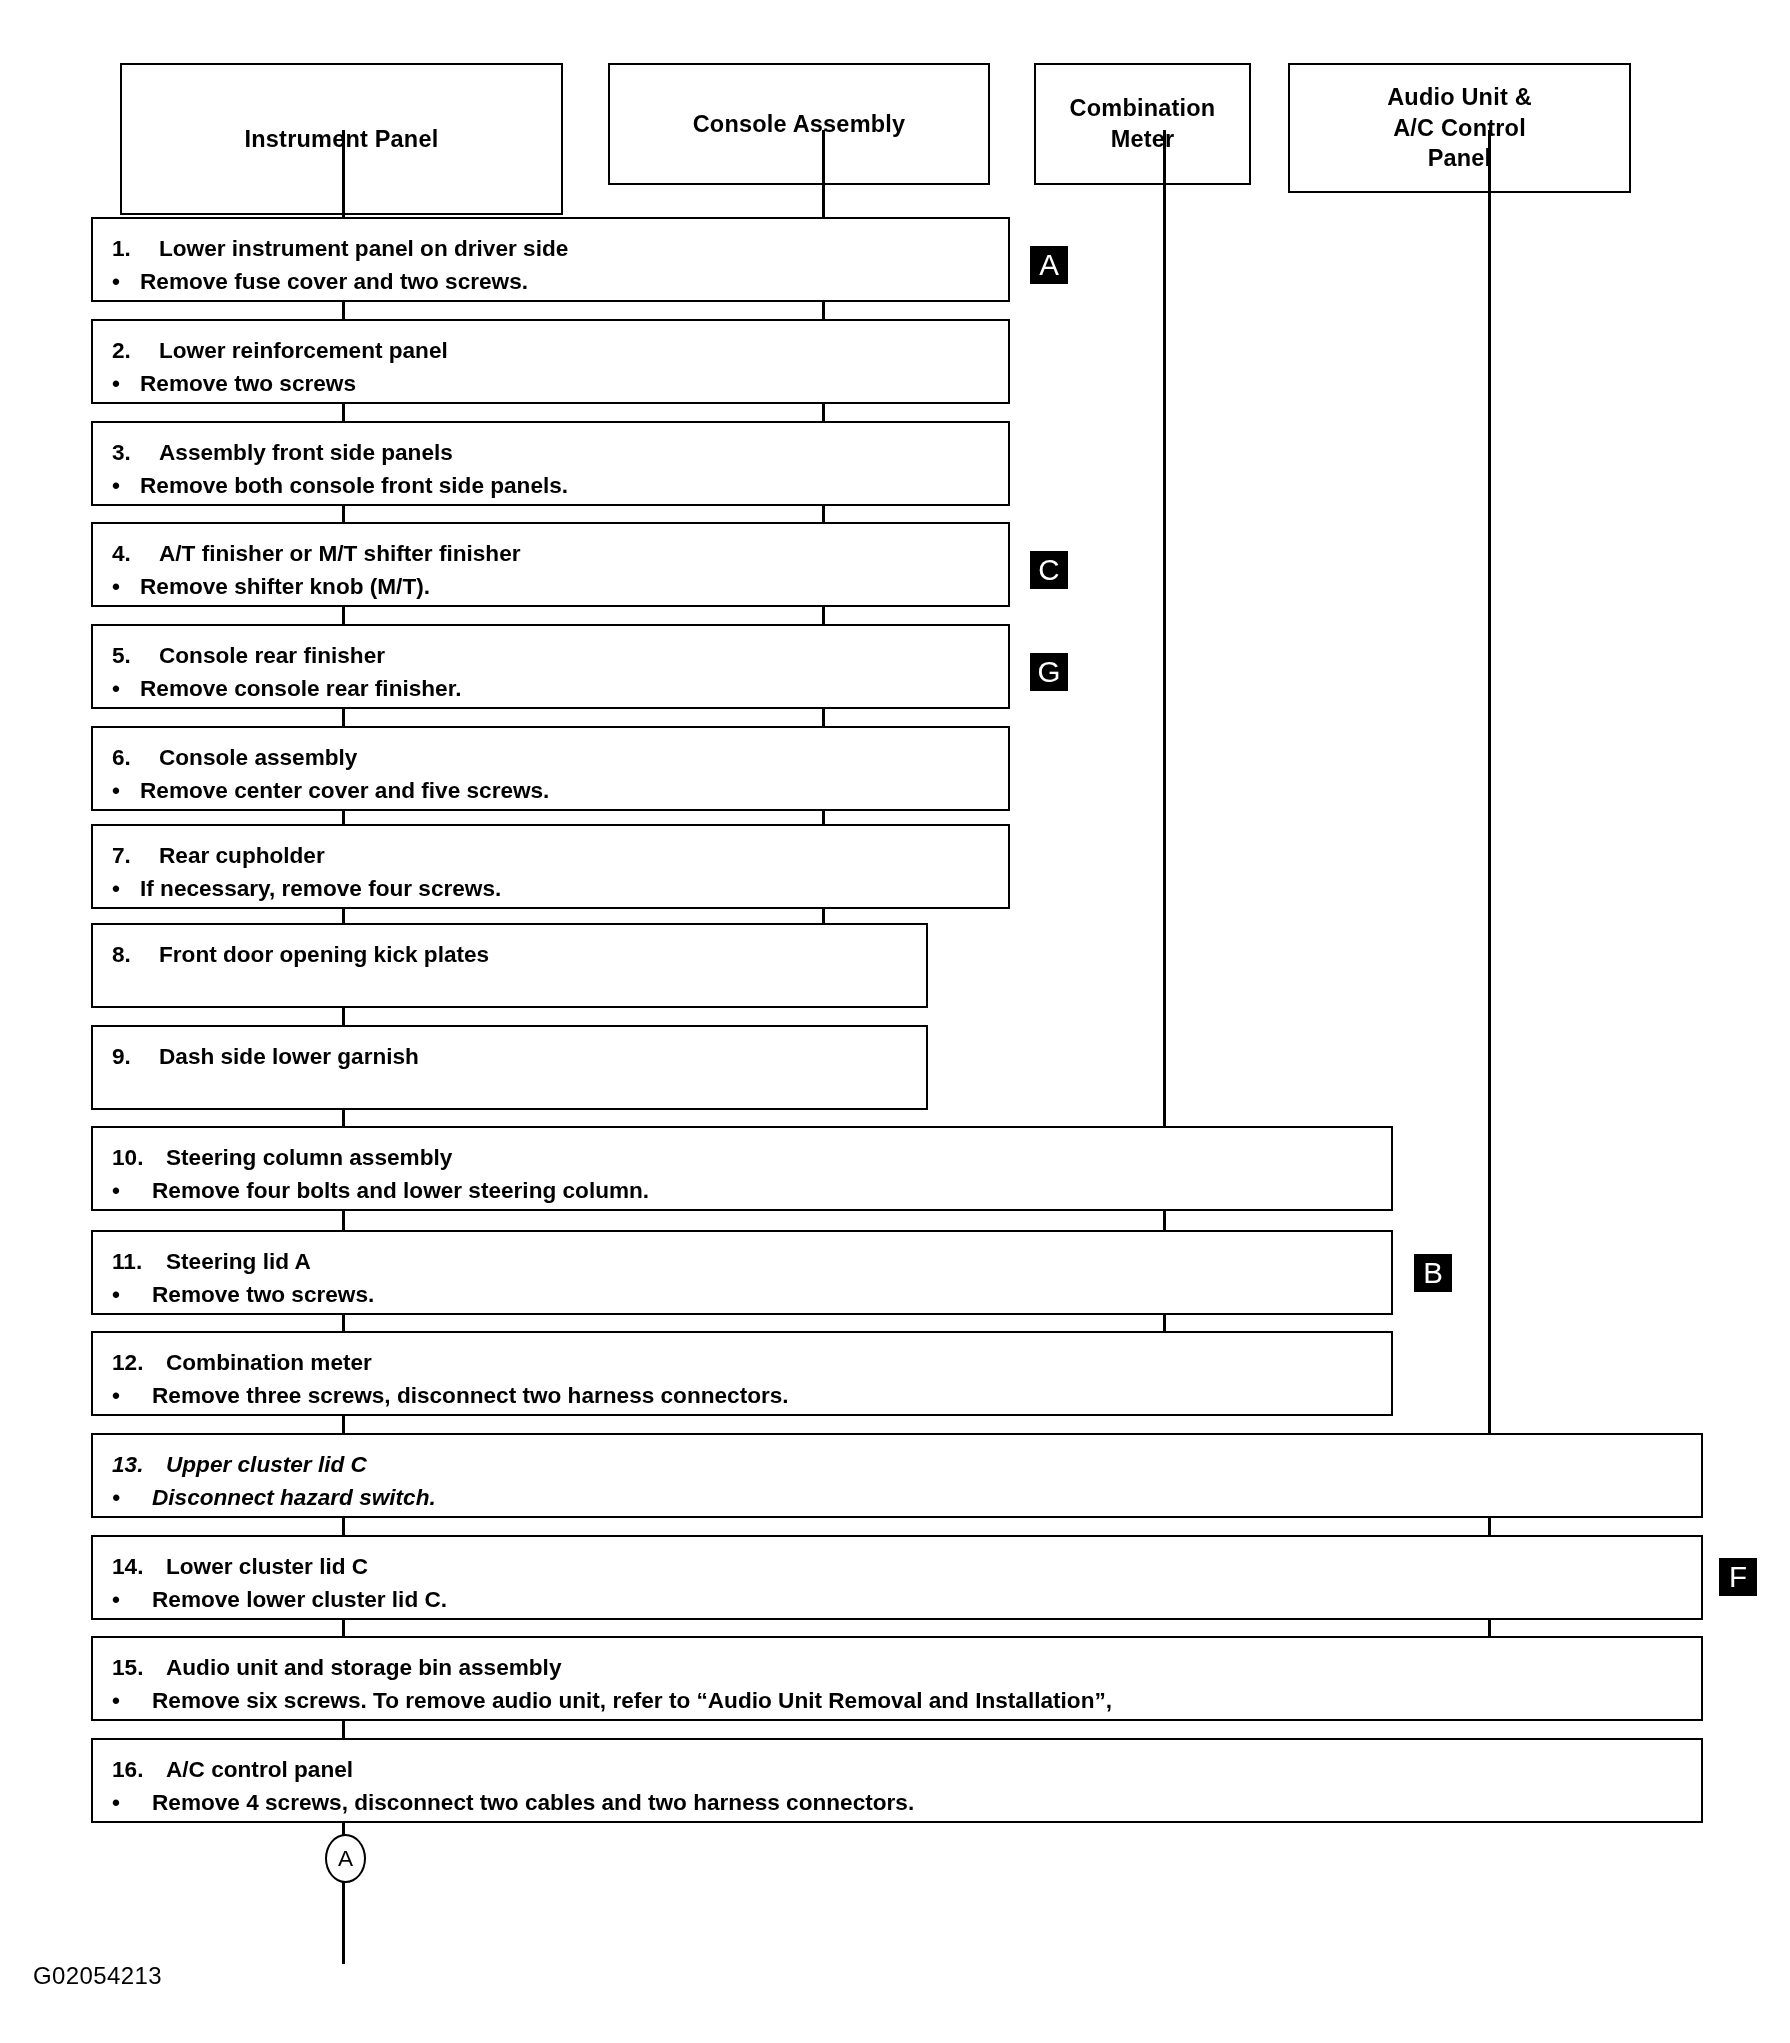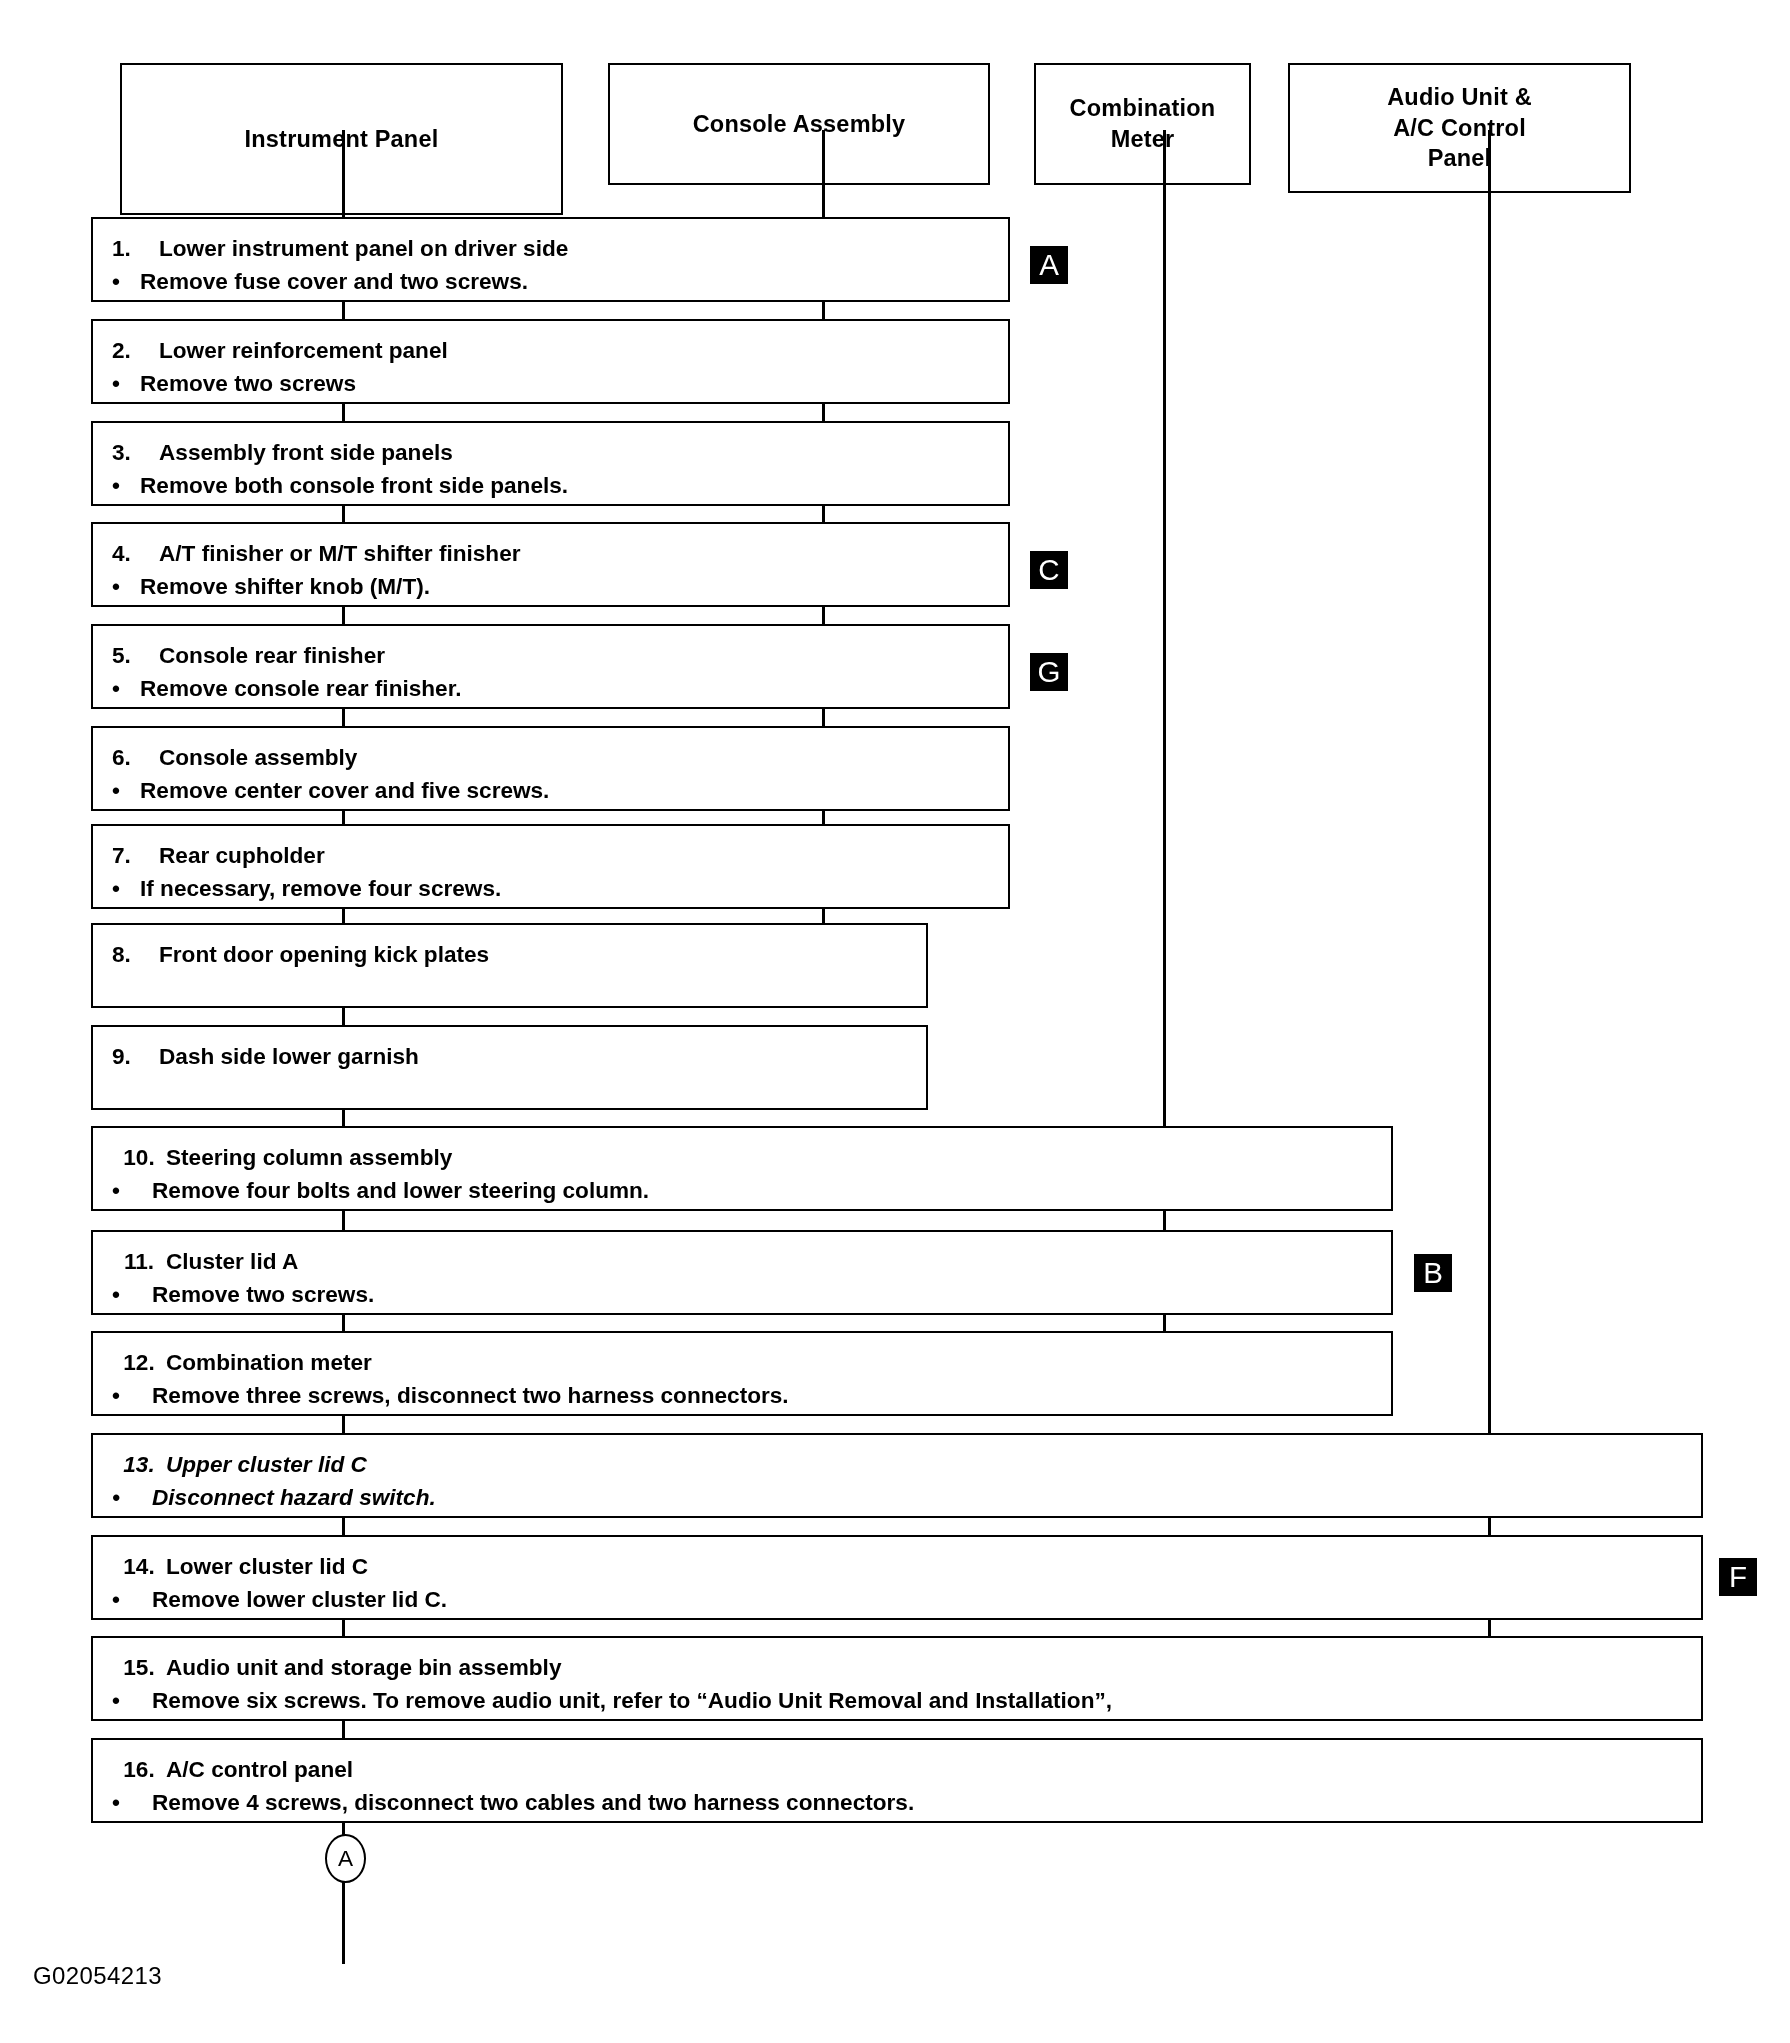--- a/index.html
+++ b/index.html
@@ -55,21 +55,21 @@
   }
   .title-row { top: 19px; }
   .bullet-row { top: 52px; }
 
   .num {
     display: inline-block;
     text-align: left;
     padding-left: 19px;
     min-width: 47px;
   }
-  .num.wide { min-width: 54px; text-align: center; }
+  .num.wide { min-width: 54px; }
   .ttl { display: inline-block; }
 
   .bul {
     display: inline-block;
     width: 47px;
     padding-left: 19px;
     box-sizing: border-box;
     font-size: 22.6px;
   }
   .bul.wide { width: 59px; }
@@ -256,21 +256,21 @@
     </div>
     <div class="steprow bullet-row">
       <span class="bul wide">•</span>
       <span class="btxt">Remove four bolts and lower steering column.</span>
     </div>
   </div>
 
   <div class="stepbox" style="left:91px; top:1230px; width:1302px; height:85px;">
     <div class="steprow title-row">
       <span class="num wide">11.</span>
-      <span class="ttl">Cluster lid A</span>
+      <span class="ttl">Steering lid A</span>
     </div>
     <div class="steprow bullet-row">
       <span class="bul wide">•</span>
       <span class="btxt">Remove two screws.</span>
     </div>
   </div>
   <div class="badge" style="left:1414px; top:1254px;">
     <span>B</span>
   </div>
 

